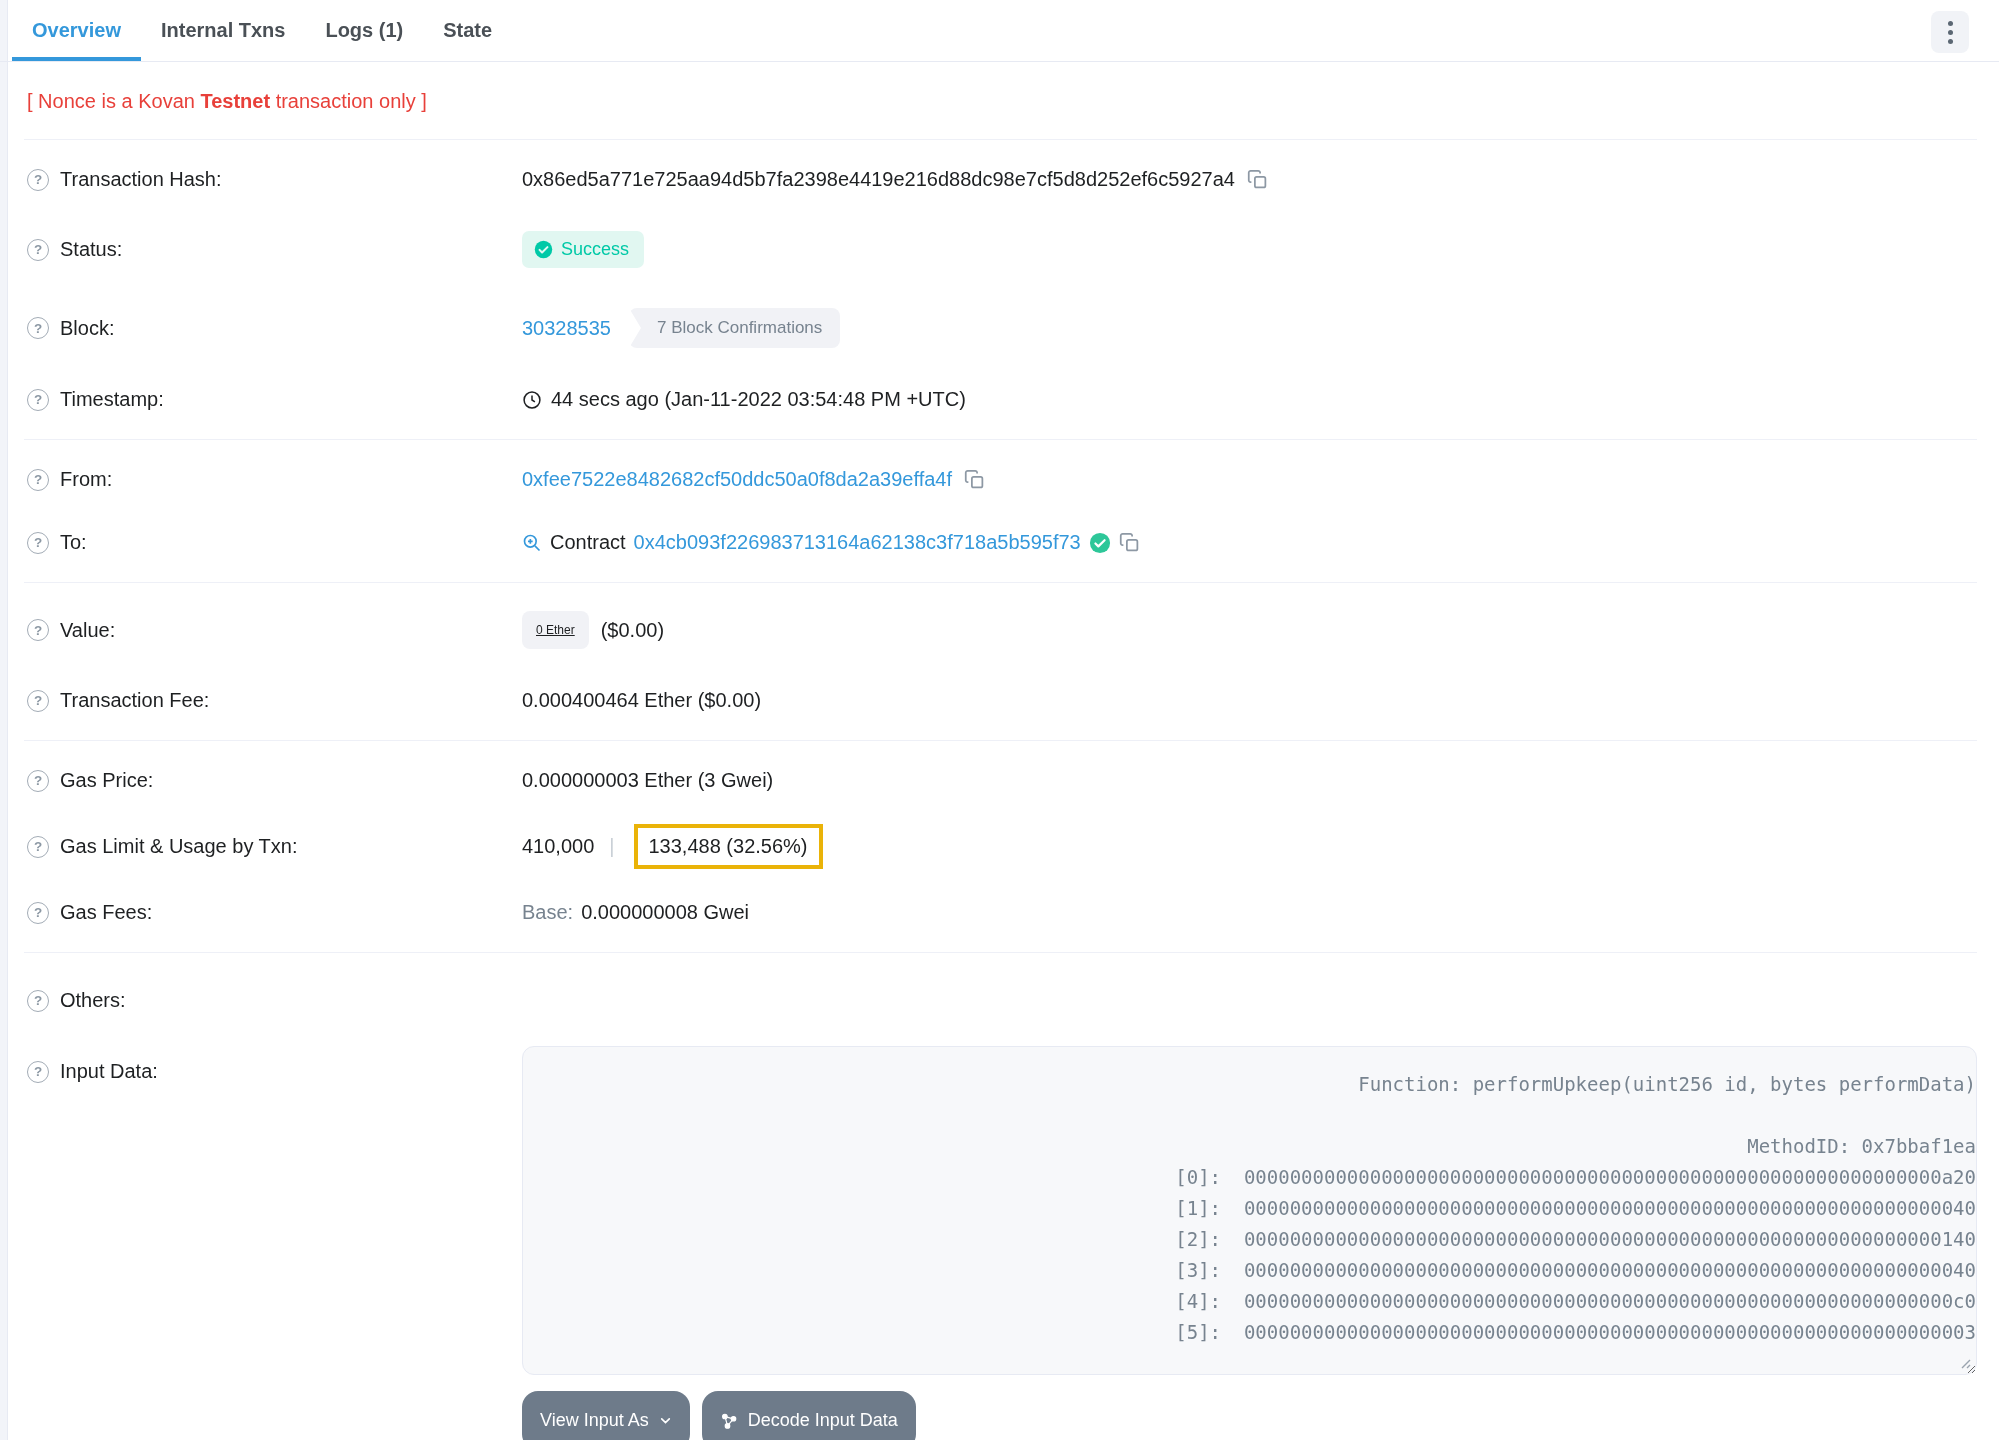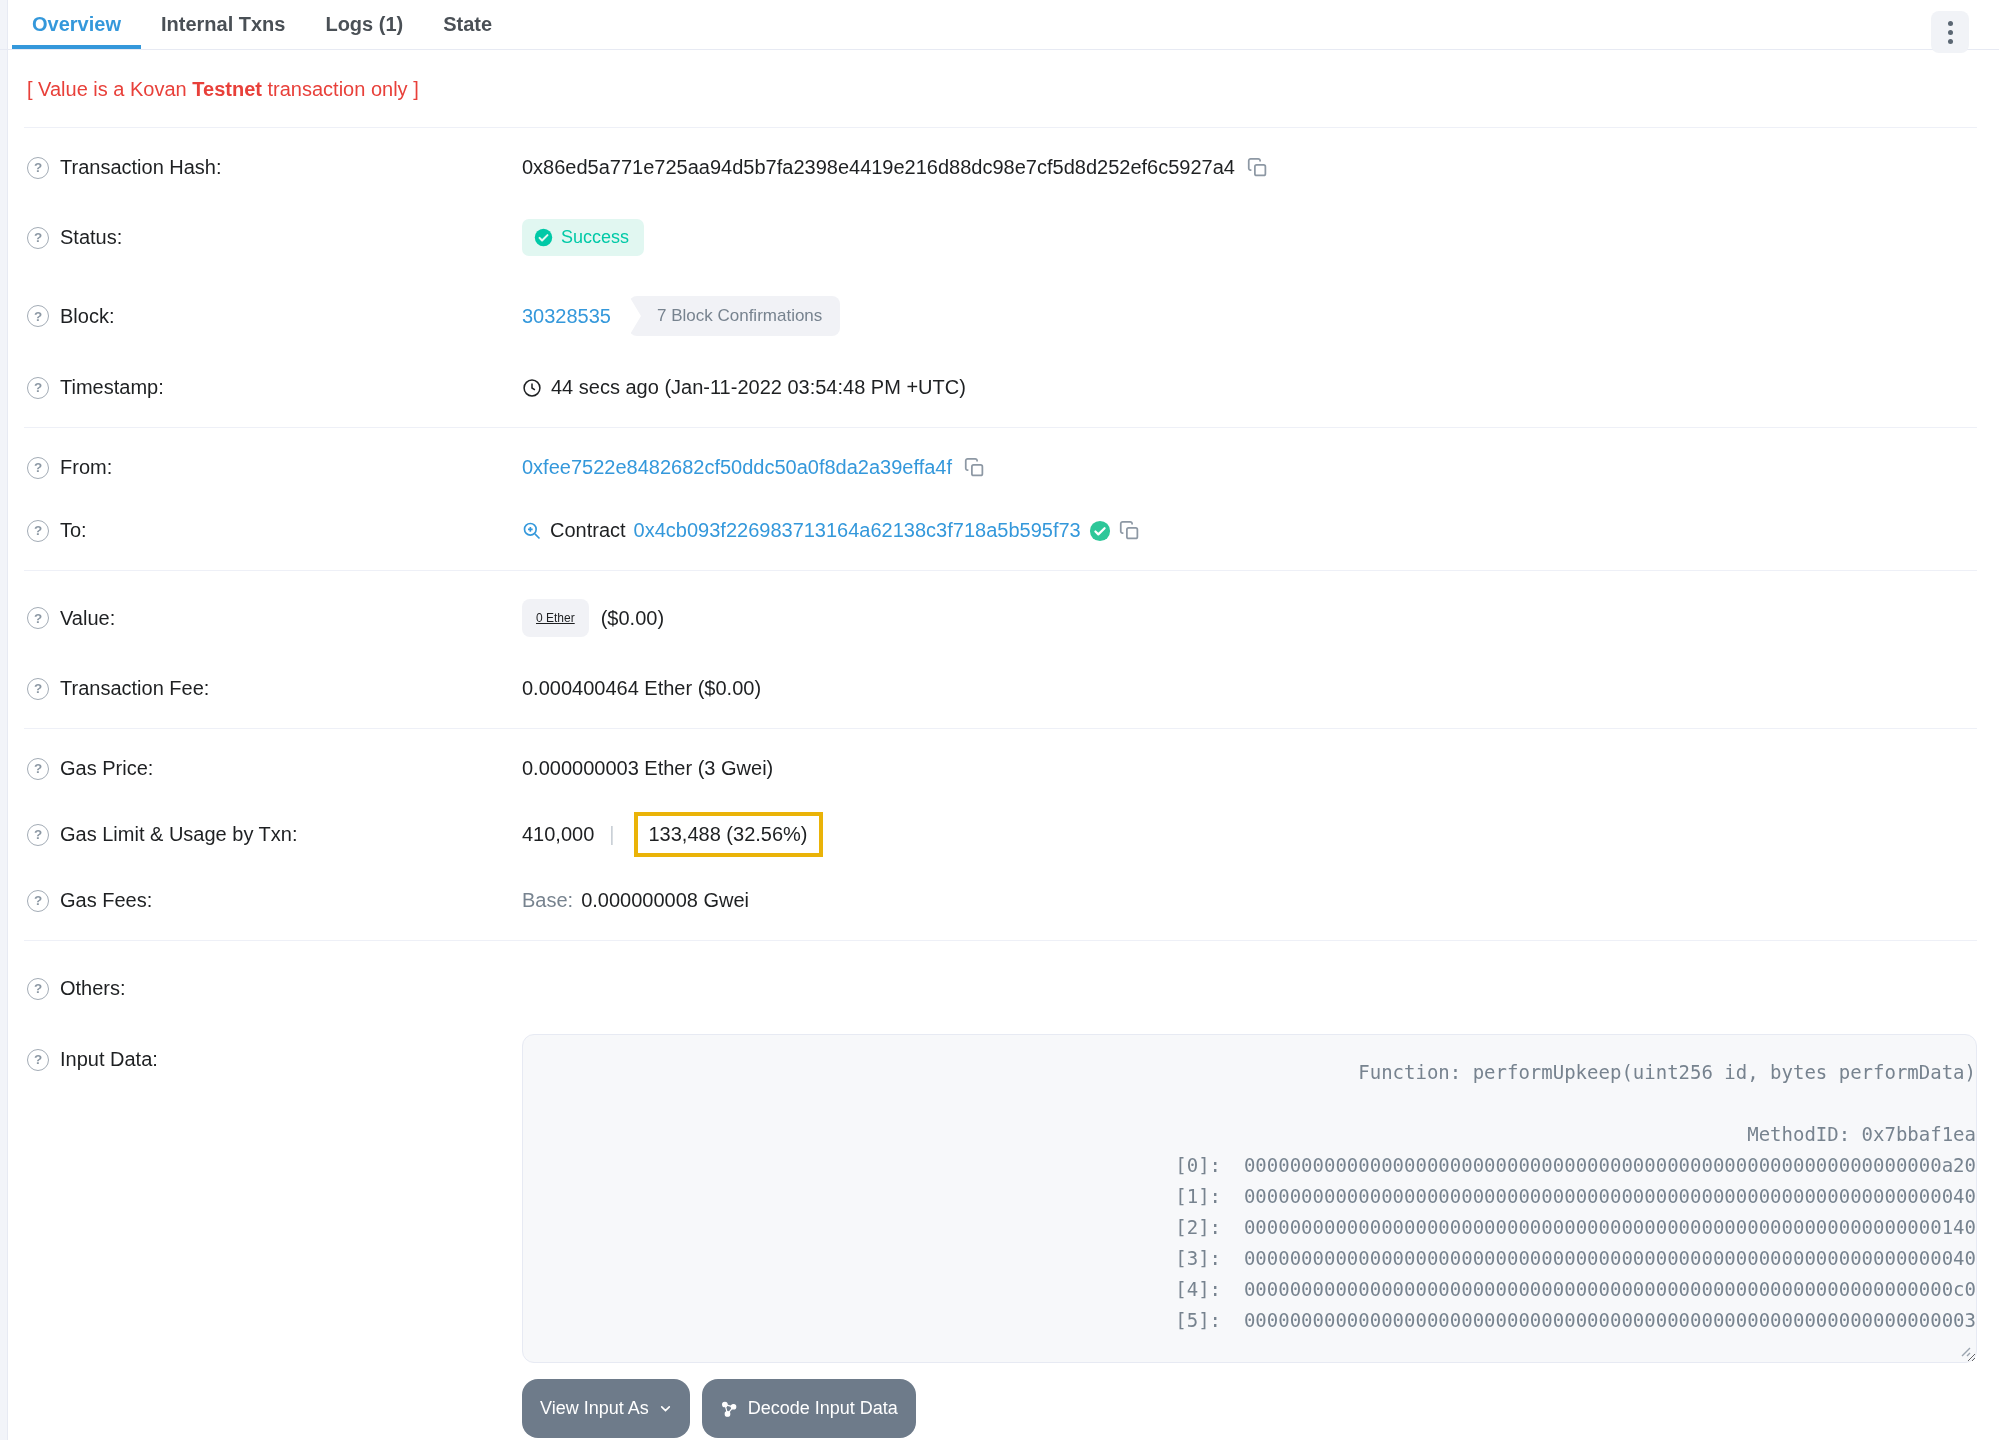--- a/index.html
+++ b/index.html
@@ -6,21 +6,21 @@
   html,body { background:#fff; }
   body {
     width:1999px; height:1440px; position:relative;
     font-family:"Liberation Sans", sans-serif;
     color:#1e2022; font-size:20px; overflow:hidden;
   }
   .left-edge { position:absolute; left:0; top:0; width:8px; height:100%;
     background:#f2f4f9; border-right:1px solid #e7eaf3; }
 
   
-  .tabbar { display:flex; align-items:stretch; height:50px;
+  .tabbar { display:flex; align-items:stretch; height:62px;
     border-bottom:1px solid #e7eaf3; padding-left:12px; position:relative; }
   .tab { display:flex; align-items:center; padding:0 20px; font-size:20px;
     font-weight:700; color:#4a5056; cursor:pointer; }
   .tab.active { color:#3498db; box-shadow:inset 0 -4px 0 #3498db; }
   .kebab-btn { position:absolute; right:30px; top:11px; width:38px; height:42px;
     background:#f1f3f7; border:none; border-radius:8px; cursor:pointer;
     display:flex; align-items:center; justify-content:center; }
   .kebab-dots { width:5px; height:5px; border-radius:50%; background:#5b6773;
     box-shadow:0 -9px 0 #5b6773, 0 9px 0 #5b6773; display:block; }
 
@@ -89,21 +89,21 @@
 <div class="tabbar">
   <div class="tab active">Overview</div>
   <div class="tab">Internal Txns</div>
   <div class="tab">Logs (1)</div>
   <div class="tab">State</div>
   <button class="kebab-btn">
     <span class="kebab-dots"></span>
   </button>
 </div>
 
-<div class="warning"><span>[ Value is a Kovan </span><b>Testnet</b><span> transaction only ]</span></div>
+<div class="warning"><span>[ Nonce is a Kovan </span><b>Testnet</b><span> transaction only ]</span></div>
 
 <hr class="divider">
 
 <div class="section">
   <div class="row">
     <div class="label-col">
       <span class="help">?</span>
       <span class="label">Transaction Hash:</span>
     </div>
     <div class="value-col">

